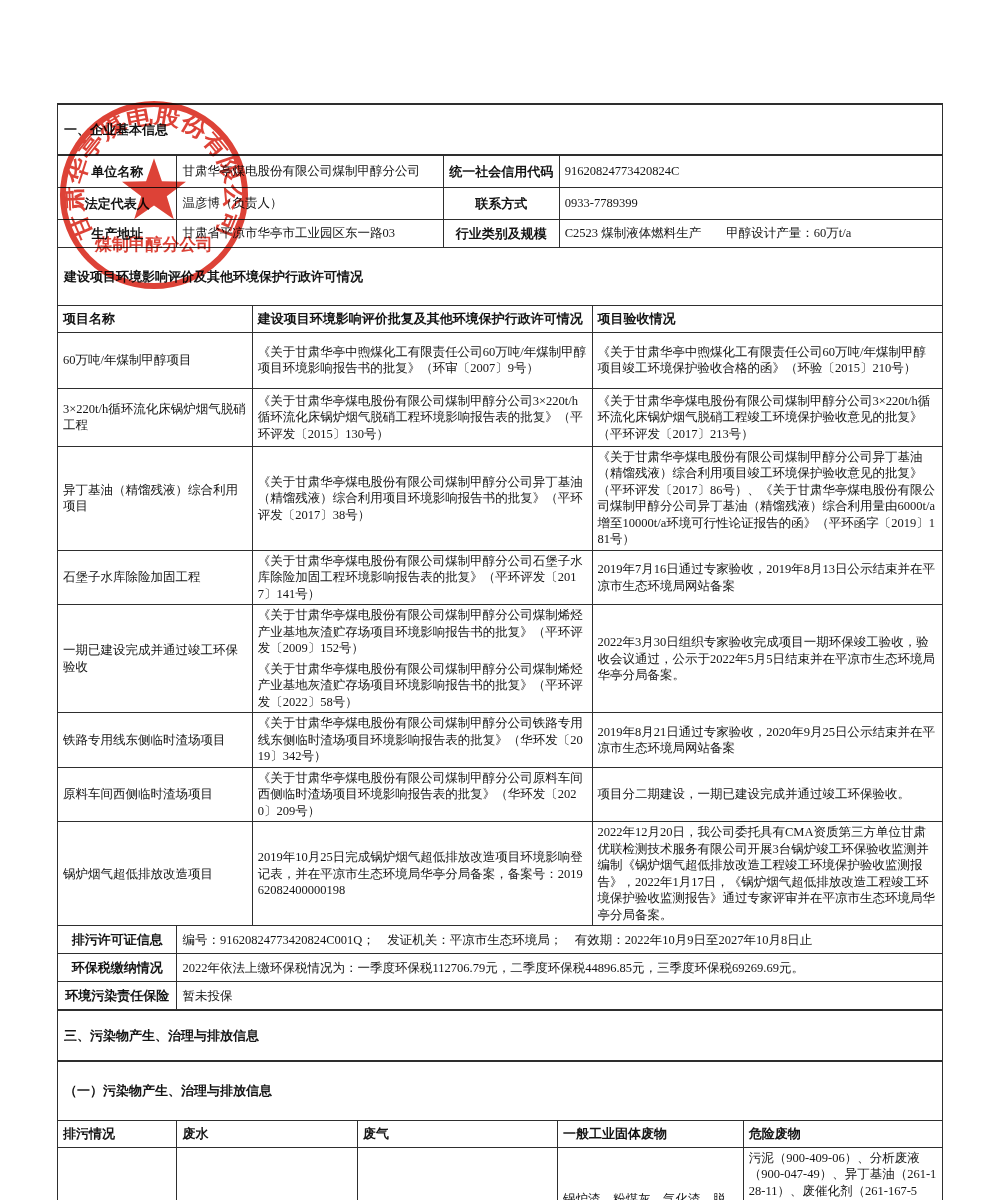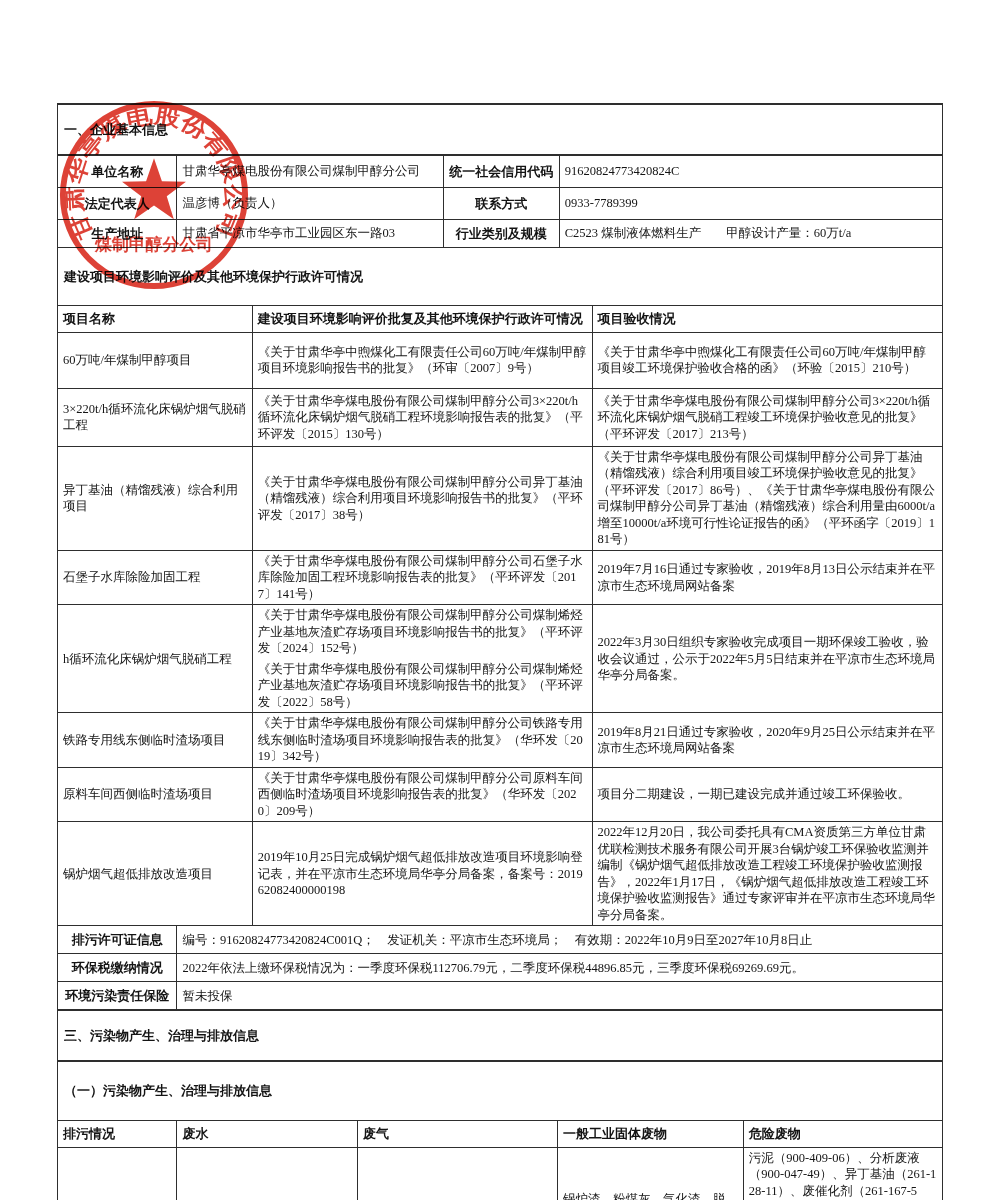--- a/index.html
+++ b/index.html
@@ -94,23 +94,23 @@
       <td class="ctr">异丁基油（精馏残液）综合利用项目</td>
       <td class="ctr">《关于甘肃华亭煤电股份有限公司煤制甲醇分公司异丁基油（精馏残液）综合利用项目环境影响报告书的批复》（平环评发〔2017〕38号）</td>
       <td class="ctr">《关于甘肃华亭煤电股份有限公司煤制甲醇分公司异丁基油（精馏残液）综合利用项目竣工环境保护验收意见的批复》（平环评发〔2017〕86号）、《关于甘肃华亭煤电股份有限公司煤制甲醇分公司异丁基油（精馏残液）综合利用量由6000t/a增至10000t/a环境可行性论证报告的函》（平环函字〔2019〕181号）</td>
     </tr>
     <tr style="height:50px">
       <td class="ctr">石堡子水库除险加固工程</td>
       <td class="ctr">《关于甘肃华亭煤电股份有限公司煤制甲醇分公司石堡子水库除险加固工程环境影响报告表的批复》（平环评发〔2017〕141号）</td>
       <td class="ctr">2019年7月16日通过专家验收，2019年8月13日公示结束并在平凉市生态环境局网站备案</td>
     </tr>
     <tr style="height:88px">
-      <td class="ctr">h循环流化床锅炉烟气脱硝工程</td>
+      <td class="ctr">一期已建设完成并通过竣工环保验收</td>
       <td class="ctr">
-        <div class="appr">《关于甘肃华亭煤电股份有限公司煤制甲醇分公司煤制烯烃产业基地灰渣贮存场项目环境影响报告书的批复》（平环评发〔2024〕152号）</div>
+        <div class="appr">《关于甘肃华亭煤电股份有限公司煤制甲醇分公司煤制烯烃产业基地灰渣贮存场项目环境影响报告书的批复》（平环评发〔2009〕152号）</div>
         <div class="appr">《关于甘肃华亭煤电股份有限公司煤制甲醇分公司煤制烯烃产业基地灰渣贮存场项目环境影响报告书的批复》（平环评发〔2022〕58号）</div>
       </td>
       <td class="ctr">2022年3月30日组织专家验收完成项目一期环保竣工验收，验收会议通过，公示于2022年5月5日结束并在平凉市生态环境局华亭分局备案。</td>
     </tr>
     <tr style="height:46px">
       <td class="ctr">铁路专用线东侧临时渣场项目</td>
       <td class="ctr">《关于甘肃华亭煤电股份有限公司煤制甲醇分公司铁路专用线东侧临时渣场项目环境影响报告表的批复》（华环发〔2019〕342号）</td>
       <td class="ctr">2019年8月21日通过专家验收，2020年9月25日公示结束并在平凉市生态环境局网站备案</td>
     </tr>
     <tr style="height:46px">

